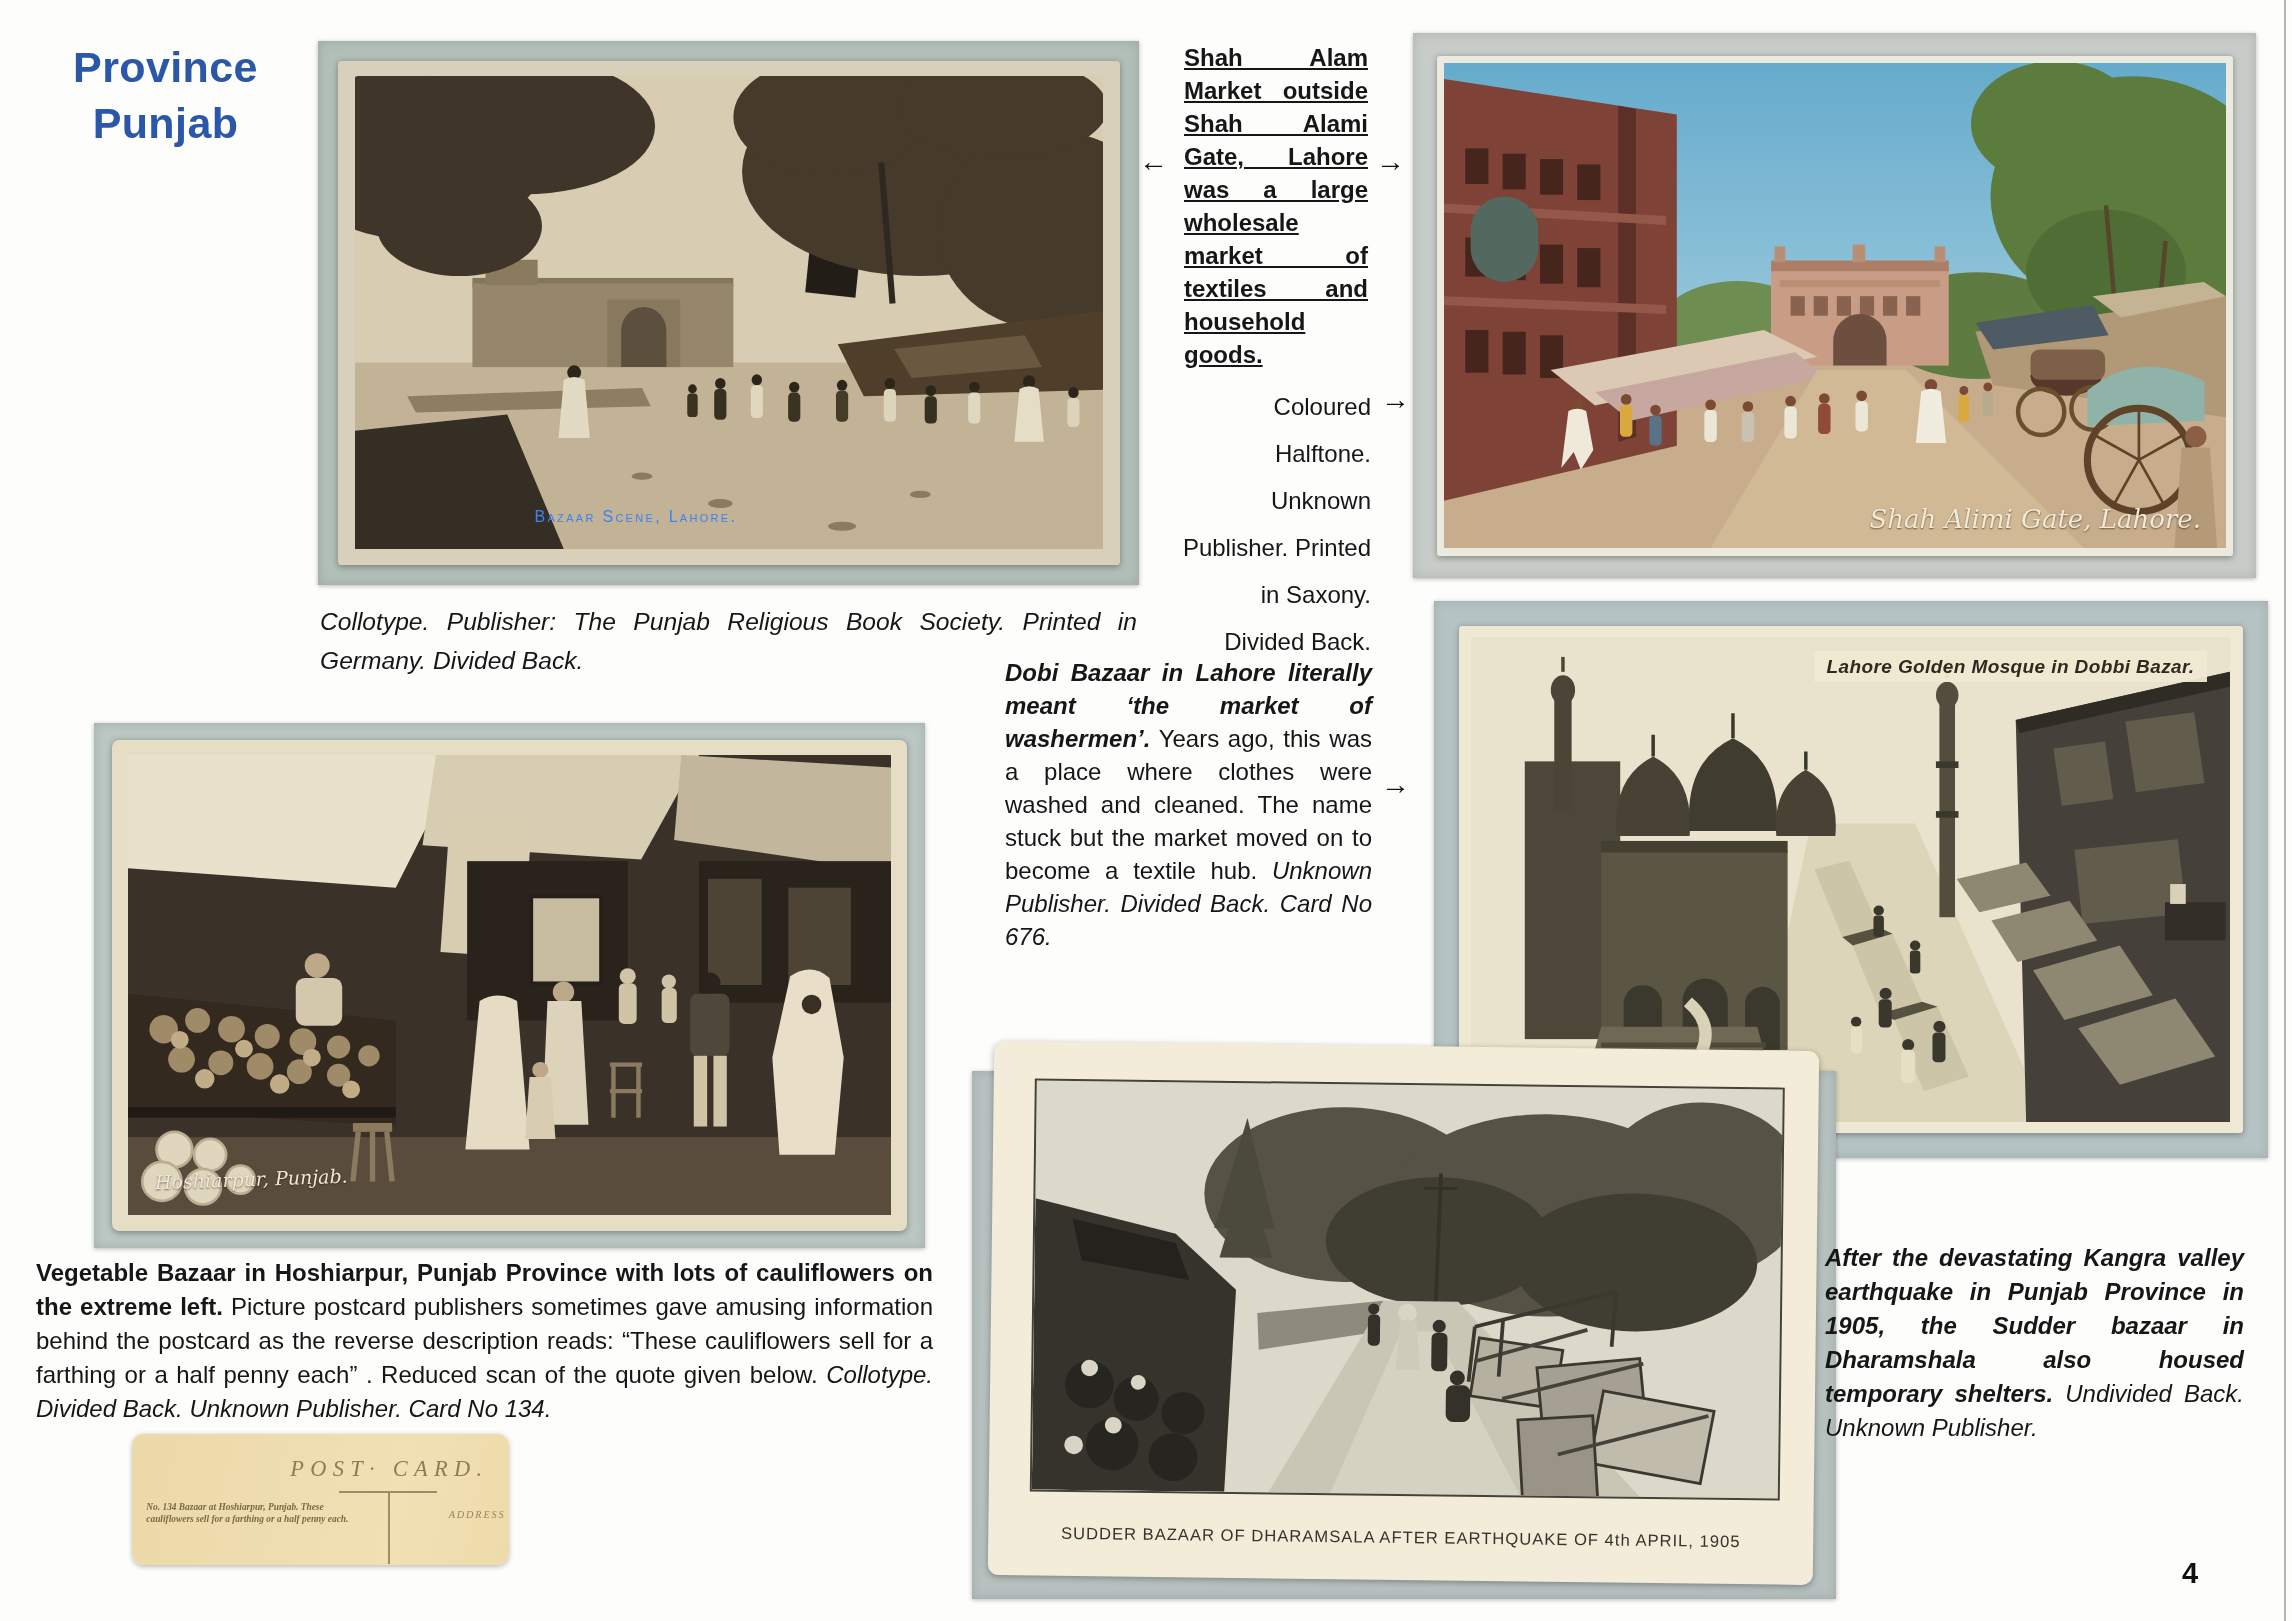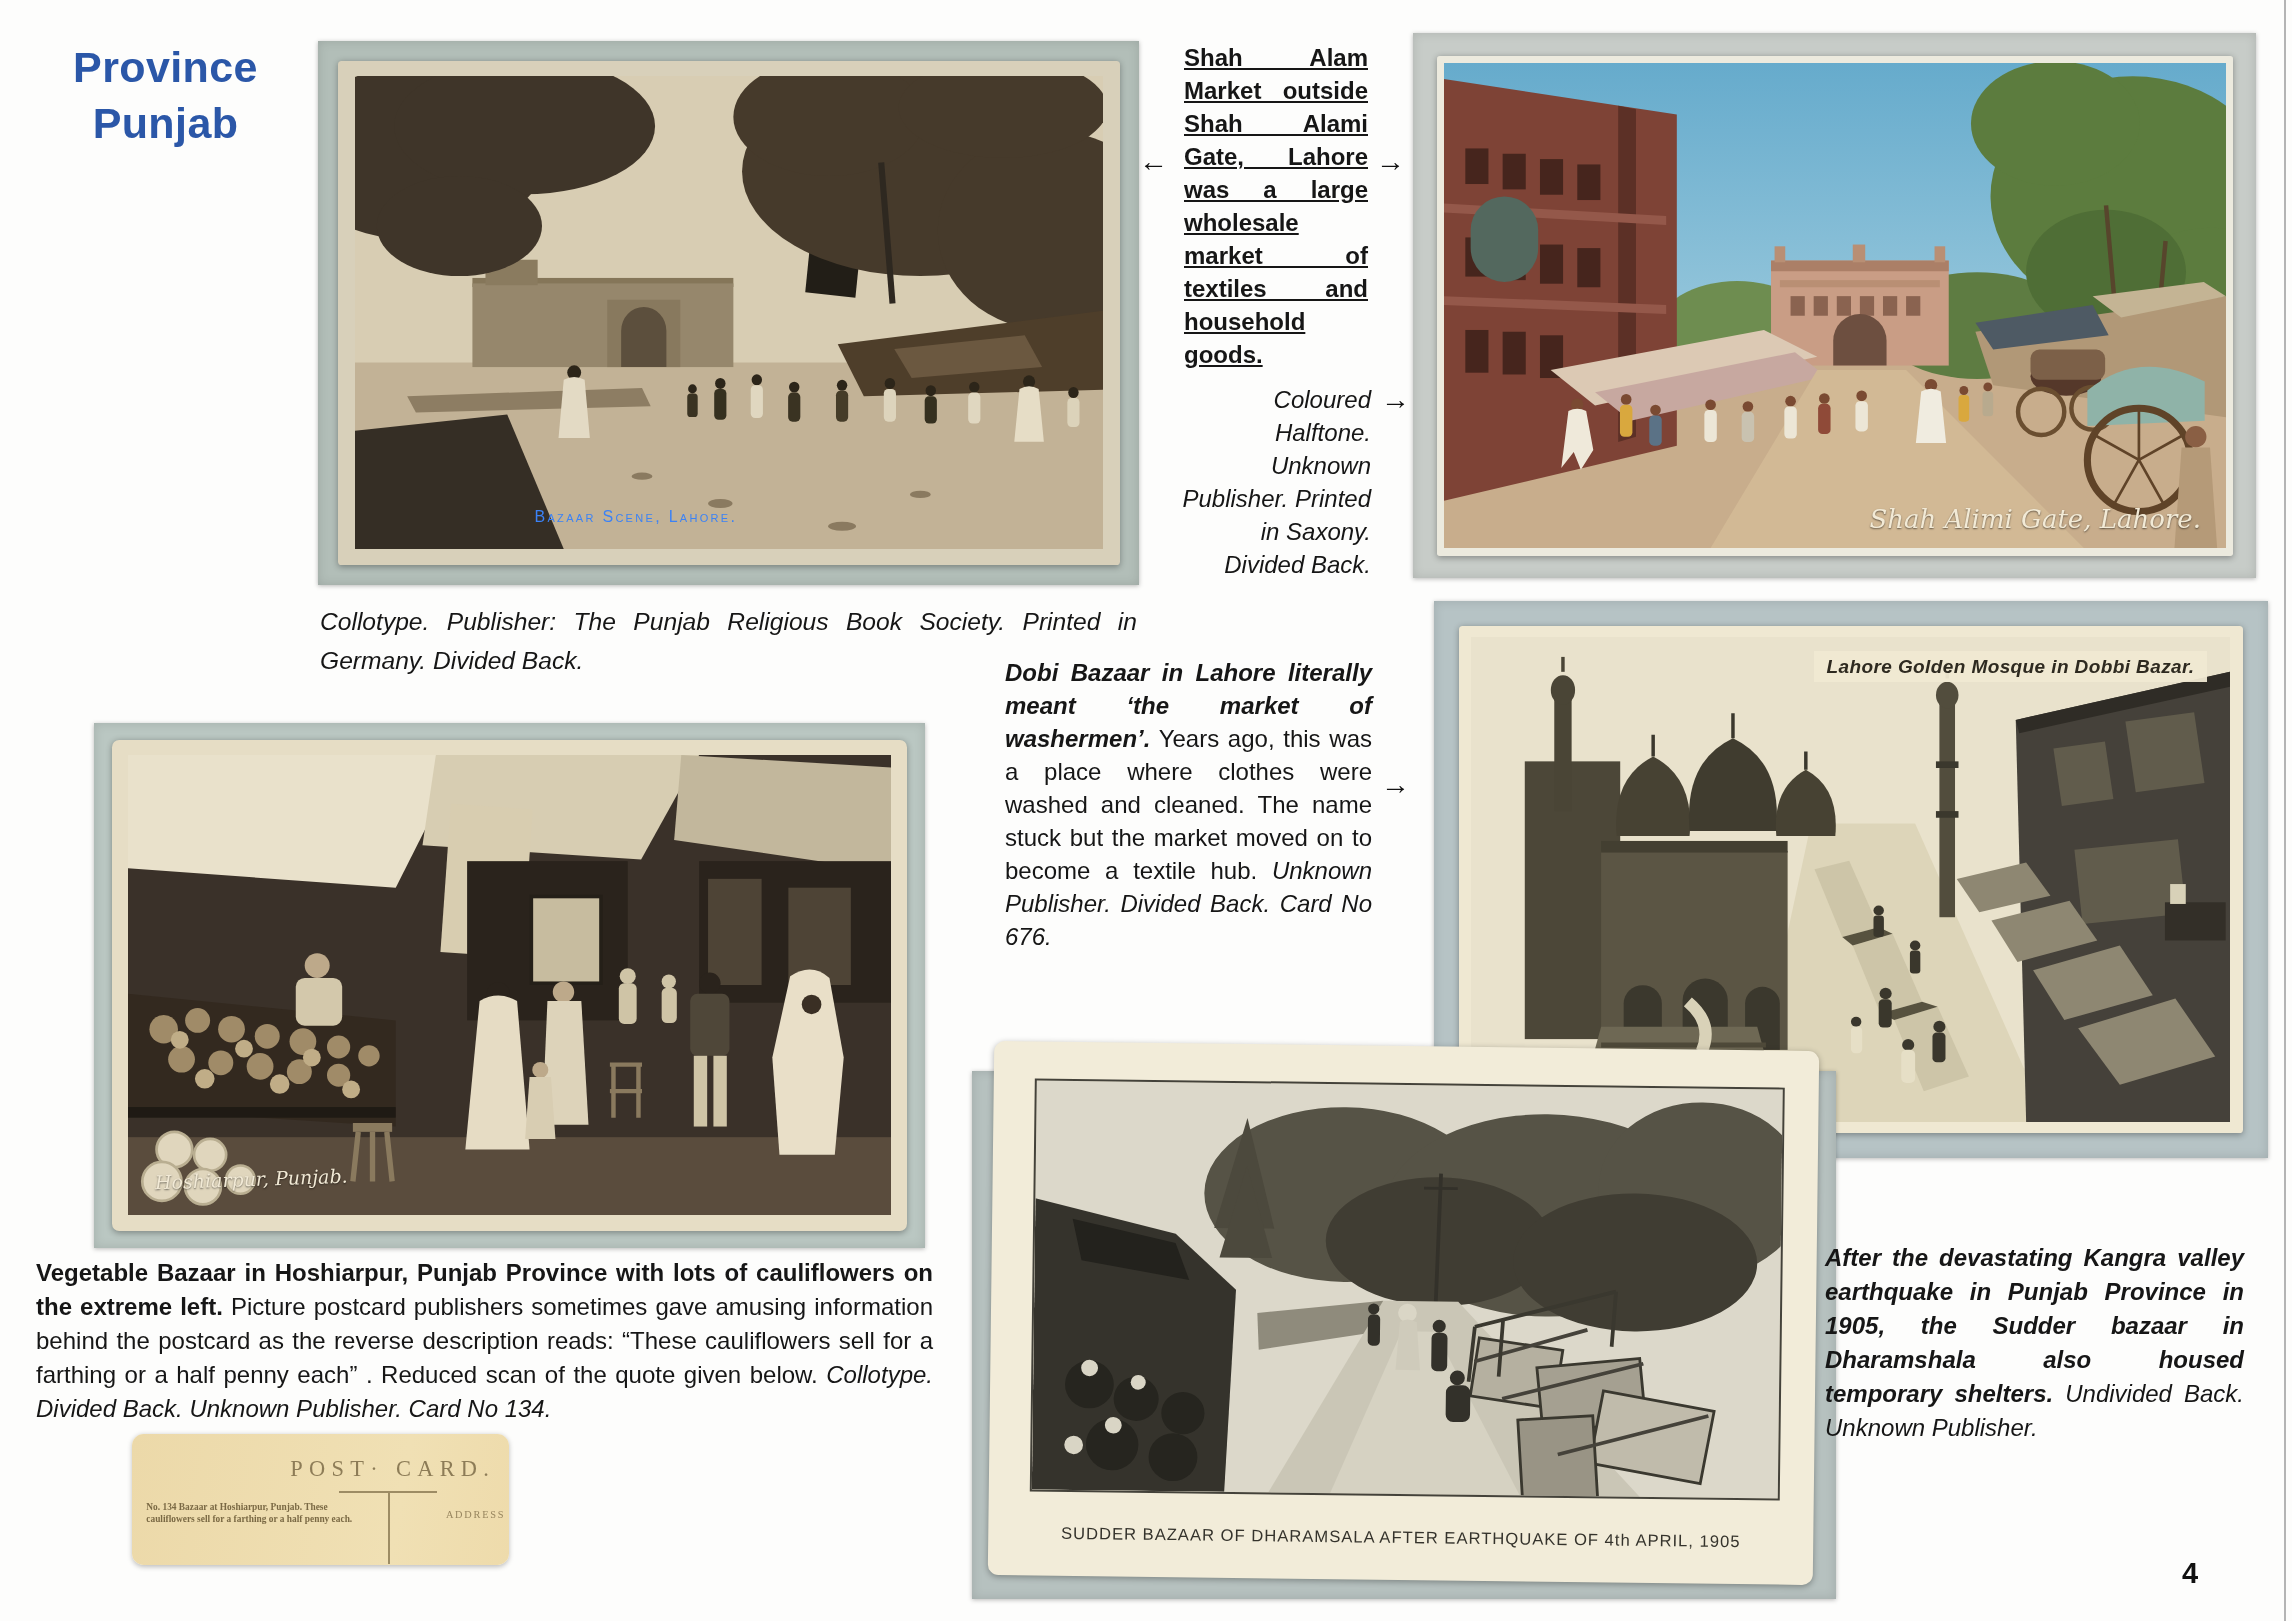--- a/index.html
+++ b/index.html
@@ -7,36 +7,36 @@
         font-family:"Liberation Sans","DejaVu Sans",sans-serif;color:#161616;}
   .abs{position:absolute;}
   .mat{position:absolute;box-shadow:0 0.9px 4.5px rgba(0,0,0,.28), inset 0 0 10.7px rgba(0,0,0,.12);}
   .card{position:absolute;box-shadow:0 1.8px 6.3px rgba(0,0,0,.32);}
   .photo{position:absolute;overflow:hidden;}
   .photo svg{display:block;width:100%;height:100%;}
   .jtext{text-align:justify;}
   .title{font-weight:bold;font-size:43px;line-height:56px;color:#2b57a8;text-align:center;letter-spacing:0.4px;}
   .body-text{font-size:24px;line-height:33px;}
   .bold-note{font-weight:bold;font-size:24px;line-height:33px;}
-  .italic-note{font-style:italic;font-size:24px;line-height:33px;}
+  .italic-note{font-size:24px;line-height:47px;}
   .caption-italic{font-style:italic;font-size:24.6px;line-height:39px;}
   .arrow{position:absolute;font-size:29px;font-weight:bold;color:#111;}
   .seg-bold{font-weight:bold;}
   .seg-bold-italic{font-weight:bold;font-style:italic;}
   .seg-italic{font-style:italic;}
   .photo-cap-smallcaps{position:absolute;font-variant:small-caps;letter-spacing:2.3px;
     font-size:16px;color:#3b82f6;}
   .photo-cap-script{position:absolute;font-family:"DejaVu Serif",serif;font-style:italic;
     color:#f2ead6;text-shadow:0 0.9px 1.8px rgba(0,0,0,.55);}
   .mosque-cap{position:absolute;font-style:italic;font-weight:bold;font-size:19px;color:#2e2a20;
     background:rgba(240,233,210,.95);padding:4.5px 12.5px;letter-spacing:0.4px;}
   .dhar-cap{position:absolute;font-size:16.6px;letter-spacing:1px;color:#35332c;
     width:100%;text-align:center;}
   .scan{position:absolute;border-radius:11.6px;background:linear-gradient(100deg,#ecd9a9,#f0e0b4 70%,#eedbab);
-    box-shadow:0 1.8px 5.4px rgba(0,0,0,.25);overflow:hidden;}
+    box-shadow:0 1.8px 5.4px rgba(0,0,0,.25);overflow:hidden;font-style:italic;}
   .scan-heading{position:absolute;font-family:"Liberation Serif",serif;font-size:22.4px;
     letter-spacing:6.3px;color:#8d7c57;}
   .scan-fineprint{position:absolute;font-family:"Liberation Serif",serif;font-size:9.4px;
     line-height:11.6px;color:#7a6944;font-weight:bold;}
   .scan-address{position:absolute;font-family:"Liberation Serif",serif;font-size:10.3px;
     letter-spacing:1.8px;color:#97855e;}
   .scan-line{position:absolute;background:#9d8c64;}
   .page-num{position:absolute;font-weight:bold;font-size:29px;color:#111;}
   .edge-line{position:absolute;background:#b4b4b4;}
 </style>

